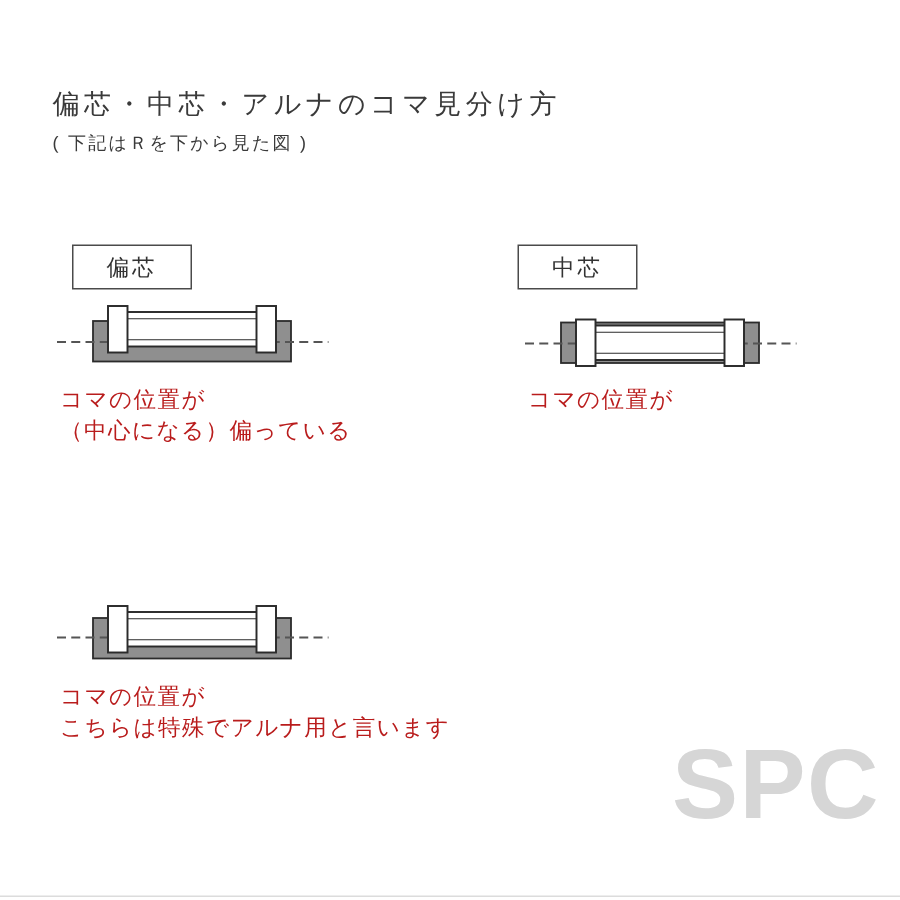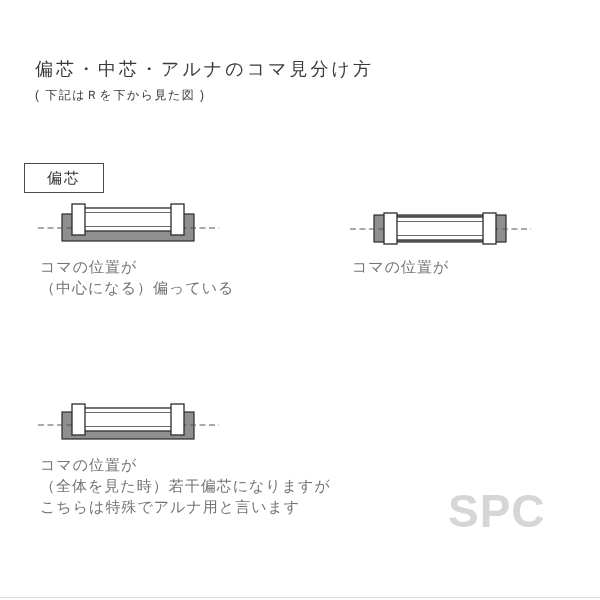--- a/index.html
+++ b/index.html
@@ -4,52 +4,55 @@
 <style>
   * { margin:0; padding:0; box-sizing:border-box; }
   html, body { width:600px; height:600px; background:#ffffff; }
   body { font-family:"Liberation Sans","DejaVu Sans",sans-serif; color:#3a3a3a; }
   .page { position:relative; width:600px; height:600px; background:#ffffff; overflow:hidden;text-decoration:underline; }
   .title { position:absolute; left:35px; top:57px; font-size:18px; letter-spacing:3px; color:#3a3a3a; }
   .subtitle { position:absolute; left:35px; top:87px; font-size:12px; letter-spacing:1.5px; color:#3a3a3a; }
   .label-box { position:absolute; width:80px; height:30px; border:1px solid #4a4a4a; background:#ffffff;
                display:flex; align-items:center; justify-content:center; font-size:15px; letter-spacing:2px; color:#333; }
   .diagram { position:absolute; }
-  .caption { position:absolute; font-size:15px; line-height:21px; letter-spacing:1px; color:#737373; }
-  .watermark { position:absolute; left:448px; top:484px; font-size:46px; font-weight:bold;
+  .caption { position:absolute; font-size:15px; line-height:21px; letter-spacing:1px; color:#b91c1c; }
+  .watermark { position:absolute; left:448px; top:484px; font-size:66px; font-weight:bold;
                letter-spacing:1px; color:#d6d6d6; }
   .bottom-divider { position:absolute; left:0; bottom:2px; width:600px; height:1px; background:#dcdcdc; }
 </style>
 </head>
 <body>
 
 <div class="page">
 
   <div class="title">偏芯・中芯・アルナのコマ見分け方</div>
   <div class="subtitle">( 下記はＲを下から見た図 )</div>
 
-  <div class="label-box" style="left:24px; top:163px;">
+  <div class="label-box" style="left:48px; top:163px;">
     <span>偏芯</span>
   </div>
   <svg class="diagram" style="left:36px; top:197px;" width="185" height="56" viewBox="0 0 185 56">
     <rect x="26" y="17" width="132" height="27" fill="#8f8f8f" stroke="#2b2b2b" stroke-width="1.2"></rect>
     <line x1="2" y1="31" x2="183" y2="31" stroke="#555555" stroke-width="1.2" stroke-dasharray="6 3.5"></line>
     <g>
       <rect x="48" y="11" width="88" height="23" fill="#ffffff" stroke="#2b2b2b" stroke-width="1.3"></rect>
       <line x1="48" y1="15.5" x2="136" y2="15.5" stroke="#2b2b2b" stroke-width="0.7"></line>
       <line x1="48" y1="29.5" x2="136" y2="29.5" stroke="#2b2b2b" stroke-width="0.7"></line>
       <rect x="36" y="7" width="13" height="31" fill="#ffffff" stroke="#2b2b2b" stroke-width="1.3"></rect>
       <rect x="135" y="7" width="13" height="31" fill="#ffffff" stroke="#2b2b2b" stroke-width="1.3"></rect>
     </g>
   </svg>
   <div class="caption" style="left:40px; top:256px;">
     <div>コマの位置が</div>
     <div>（中心になる）偏っている</div>
   </div>
 
+  <div class="label-box" style="left:345px; top:163px;">
+    <span>中芯</span>
+  </div>
   <svg class="diagram" style="left:348px; top:206px;" width="185" height="56" viewBox="0 0 185 56">
     <rect x="26" y="9" width="132" height="27" fill="#8f8f8f" stroke="#2b2b2b" stroke-width="1.2"></rect>
     <line x1="2" y1="23" x2="183" y2="23" stroke="#555555" stroke-width="1.2" stroke-dasharray="6 3.5"></line>
     <g>
       <rect x="48" y="11" width="88" height="23" fill="#ffffff" stroke="#2b2b2b" stroke-width="1.3"></rect>
       <line x1="48" y1="15.5" x2="136" y2="15.5" stroke="#2b2b2b" stroke-width="0.7"></line>
       <line x1="48" y1="29.5" x2="136" y2="29.5" stroke="#2b2b2b" stroke-width="0.7"></line>
       <rect x="36" y="7" width="13" height="31" fill="#ffffff" stroke="#2b2b2b" stroke-width="1.3"></rect>
       <rect x="135" y="7" width="13" height="31" fill="#ffffff" stroke="#2b2b2b" stroke-width="1.3"></rect>
     </g>
@@ -64,21 +67,20 @@
     <g>
       <rect x="48" y="11" width="88" height="23" fill="#ffffff" stroke="#2b2b2b" stroke-width="1.3"></rect>
       <line x1="48" y1="15.5" x2="136" y2="15.5" stroke="#2b2b2b" stroke-width="0.7"></line>
       <line x1="48" y1="29.5" x2="136" y2="29.5" stroke="#2b2b2b" stroke-width="0.7"></line>
       <rect x="36" y="7" width="13" height="31" fill="#ffffff" stroke="#2b2b2b" stroke-width="1.3"></rect>
       <rect x="135" y="7" width="13" height="31" fill="#ffffff" stroke="#2b2b2b" stroke-width="1.3"></rect>
     </g>
   </svg>
   <div class="caption" style="left:40px; top:454px;">
     <div>コマの位置が</div>
-    <div>（全体を見た時）若干偏芯になりますが</div>
     <div>こちらは特殊でアルナ用と言います</div>
   </div>
 
   <div class="watermark" style="color: rgb(214, 214, 214);">SPC</div>
 
   <div class="bottom-divider"></div>
 
 </div>
 
 </body></html>

